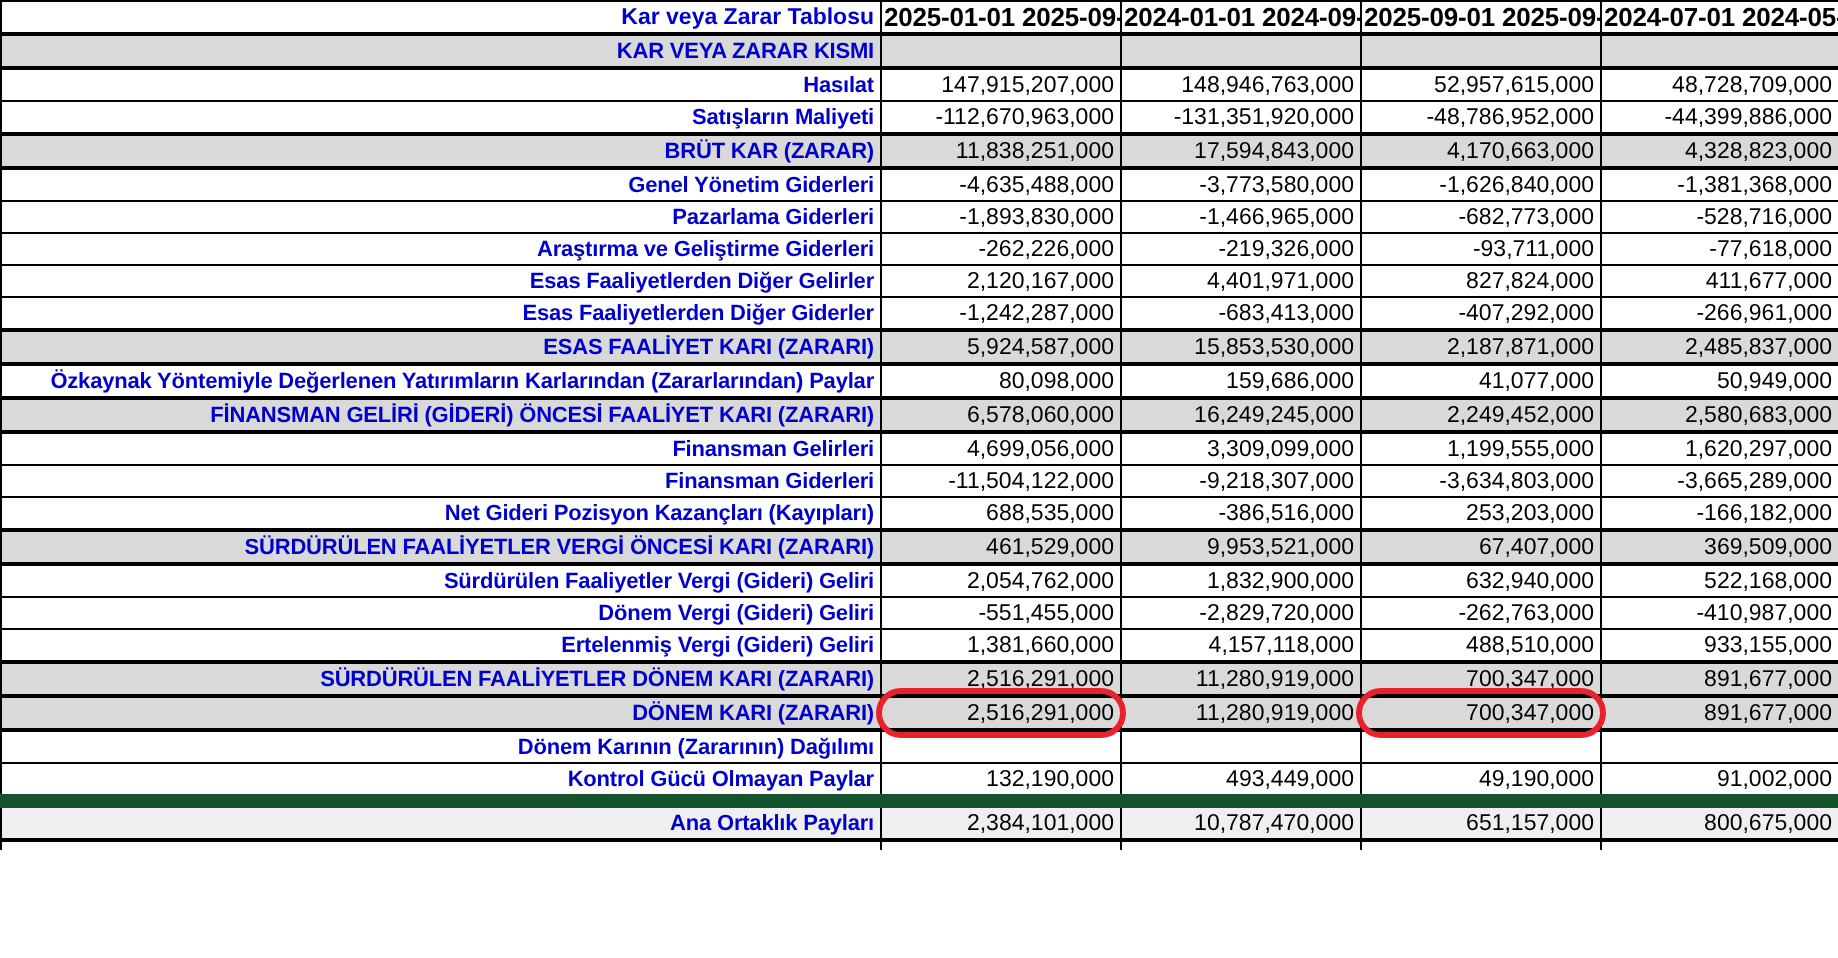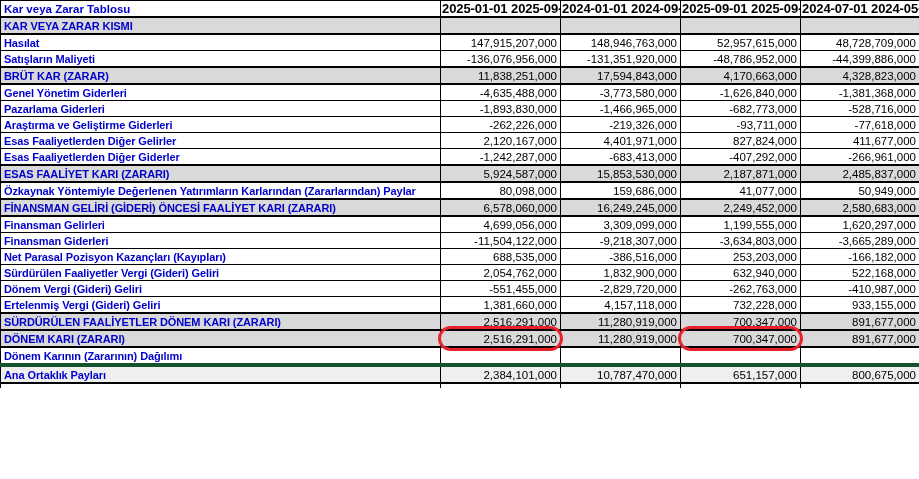--- a/index.html
+++ b/index.html
@@ -23,55 +23,55 @@
   td, th {
     border: 1px solid #000;
     height: 15px;
     padding: 0 3px;
     overflow: hidden;
     white-space: nowrap;
     vertical-align: middle;
     box-sizing: content-box;
   }
   .label {
-    text-align: left;
+    text-align: right;
     color: #0000cc;
     font-weight: bold;
     font-size: 11px;
     letter-spacing: -0.1px;
   }
   .num {
     text-align: right;
     color: #000000;
     font-weight: normal;
     font-size: 11.5px;
     position: relative;
   }
   th.title {
-    text-align: left;
+    text-align: right;
     color: #0000cc;
     font-weight: bold;
     font-size: 11.5px;
   }
   th.period {
     text-align: left;
     color: #000000;
     font-weight: bold;
     font-size: 13px;
     padding: 0 1px;
     letter-spacing: -0.1px;
   }
   tr.section td {
     background: #d9d9d9;
     border-top: 2px solid #000;
     border-bottom: 2px solid #000;
   }
   tr.light td {
     background: #efefef;
-    border-top: 4px solid #14532d;
+    border-top: 7px solid #14532d;
     border-bottom: 2px solid #000;
   }
   tr.sliver td {
     height: 4px;
     border-bottom: none;
   }
   td.hl-cell { overflow: visible; }
   .hl {
     position: absolute;
     left: -3px;
@@ -114,21 +114,21 @@
       </tr>
       <tr class="item">
         <td class="label">Hasılat</td>
         <td class="num">147,915,207,000</td>
         <td class="num">148,946,763,000</td>
         <td class="num">52,957,615,000</td>
         <td class="num">48,728,709,000</td>
       </tr>
       <tr class="item">
         <td class="label">Satışların Maliyeti</td>
-        <td class="num">-136,076,956,000</td>
+        <td class="num">-112,670,963,000</td>
         <td class="num">-131,351,920,000</td>
         <td class="num">-48,786,952,000</td>
         <td class="num">-44,399,886,000</td>
       </tr>
       <tr class="section">
         <td class="label">BRÜT KAR (ZARAR)</td>
         <td class="num">11,838,251,000</td>
         <td class="num">17,594,843,000</td>
         <td class="num">4,170,663,000</td>
         <td class="num">4,328,823,000</td>
@@ -197,45 +197,52 @@
         <td class="num">1,620,297,000</td>
       </tr>
       <tr class="item">
         <td class="label">Finansman Giderleri</td>
         <td class="num">-11,504,122,000</td>
         <td class="num">-9,218,307,000</td>
         <td class="num">-3,634,803,000</td>
         <td class="num">-3,665,289,000</td>
       </tr>
       <tr class="item">
-        <td class="label">Net Parasal Pozisyon Kazançları (Kayıpları)</td>
+        <td class="label">Net Gideri Pozisyon Kazançları (Kayıpları)</td>
         <td class="num">688,535,000</td>
         <td class="num">-386,516,000</td>
         <td class="num">253,203,000</td>
         <td class="num">-166,182,000</td>
+      </tr>
+      <tr class="section">
+        <td class="label">SÜRDÜRÜLEN FAALİYETLER VERGİ ÖNCESİ KARI (ZARARI)</td>
+        <td class="num">461,529,000</td>
+        <td class="num">9,953,521,000</td>
+        <td class="num">67,407,000</td>
+        <td class="num">369,509,000</td>
       </tr>
       <tr class="item">
         <td class="label">Sürdürülen Faaliyetler Vergi (Gideri) Geliri</td>
         <td class="num">2,054,762,000</td>
         <td class="num">1,832,900,000</td>
         <td class="num">632,940,000</td>
         <td class="num">522,168,000</td>
       </tr>
       <tr class="item">
         <td class="label">Dönem Vergi (Gideri) Geliri</td>
         <td class="num">-551,455,000</td>
         <td class="num">-2,829,720,000</td>
         <td class="num">-262,763,000</td>
         <td class="num">-410,987,000</td>
       </tr>
       <tr class="item">
         <td class="label">Ertelenmiş Vergi (Gideri) Geliri</td>
         <td class="num">1,381,660,000</td>
         <td class="num">4,157,118,000</td>
-        <td class="num">732,228,000</td>
+        <td class="num">488,510,000</td>
         <td class="num">933,155,000</td>
       </tr>
       <tr class="section">
         <td class="label">SÜRDÜRÜLEN FAALİYETLER DÖNEM KARI (ZARARI)</td>
         <td class="num">2,516,291,000</td>
         <td class="num">11,280,919,000</td>
         <td class="num">700,347,000</td>
         <td class="num">891,677,000</td>
       </tr>
       <tr class="section">
@@ -244,20 +251,27 @@
         <td class="num">11,280,919,000</td>
         <td class="num hl-cell">700,347,000<div class="hl"></div></td>
         <td class="num">891,677,000</td>
       </tr>
       <tr class="item">
         <td class="label">Dönem Karının (Zararının) Dağılımı</td>
         <td class="num"></td>
         <td class="num"></td>
         <td class="num"></td>
         <td class="num"></td>
+      </tr>
+      <tr class="item">
+        <td class="label">Kontrol Gücü Olmayan Paylar</td>
+        <td class="num">132,190,000</td>
+        <td class="num">493,449,000</td>
+        <td class="num">49,190,000</td>
+        <td class="num">91,002,000</td>
       </tr>
       <tr class="light">
         <td class="label">Ana Ortaklık Payları</td>
         <td class="num">2,384,101,000</td>
         <td class="num">10,787,470,000</td>
         <td class="num">651,157,000</td>
         <td class="num">800,675,000</td>
       </tr>
     </tbody>
   <tbody>

